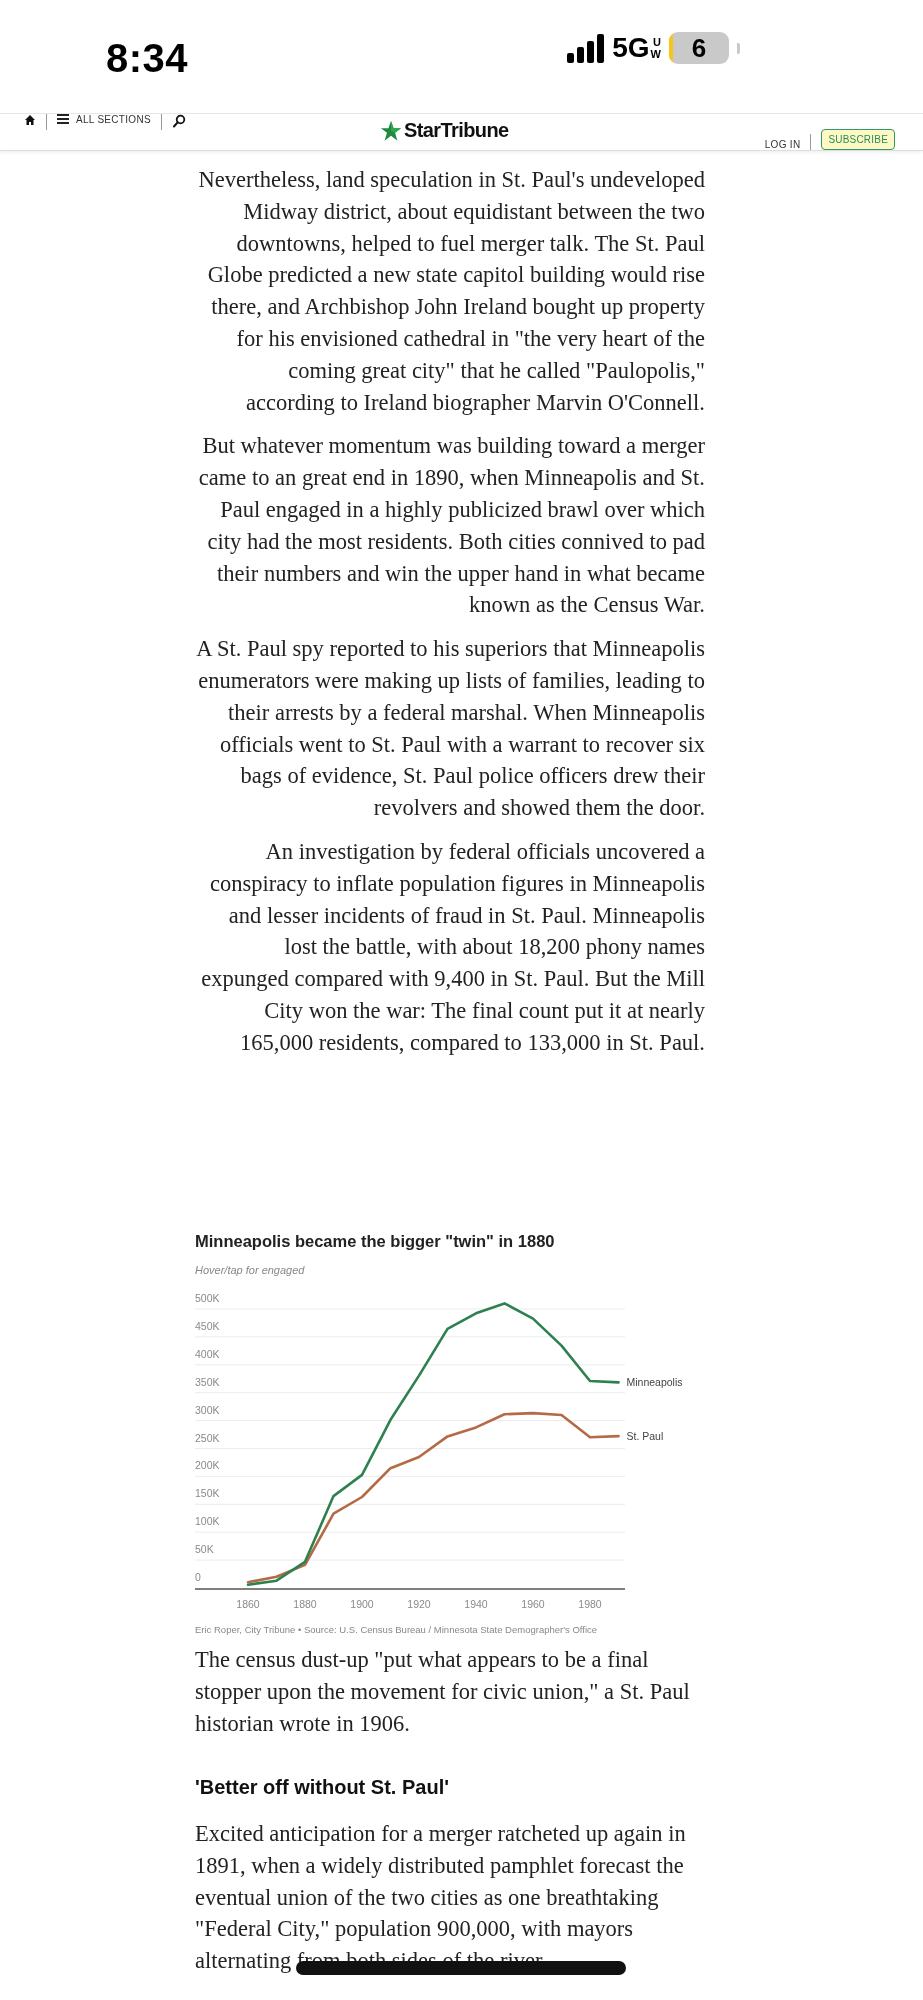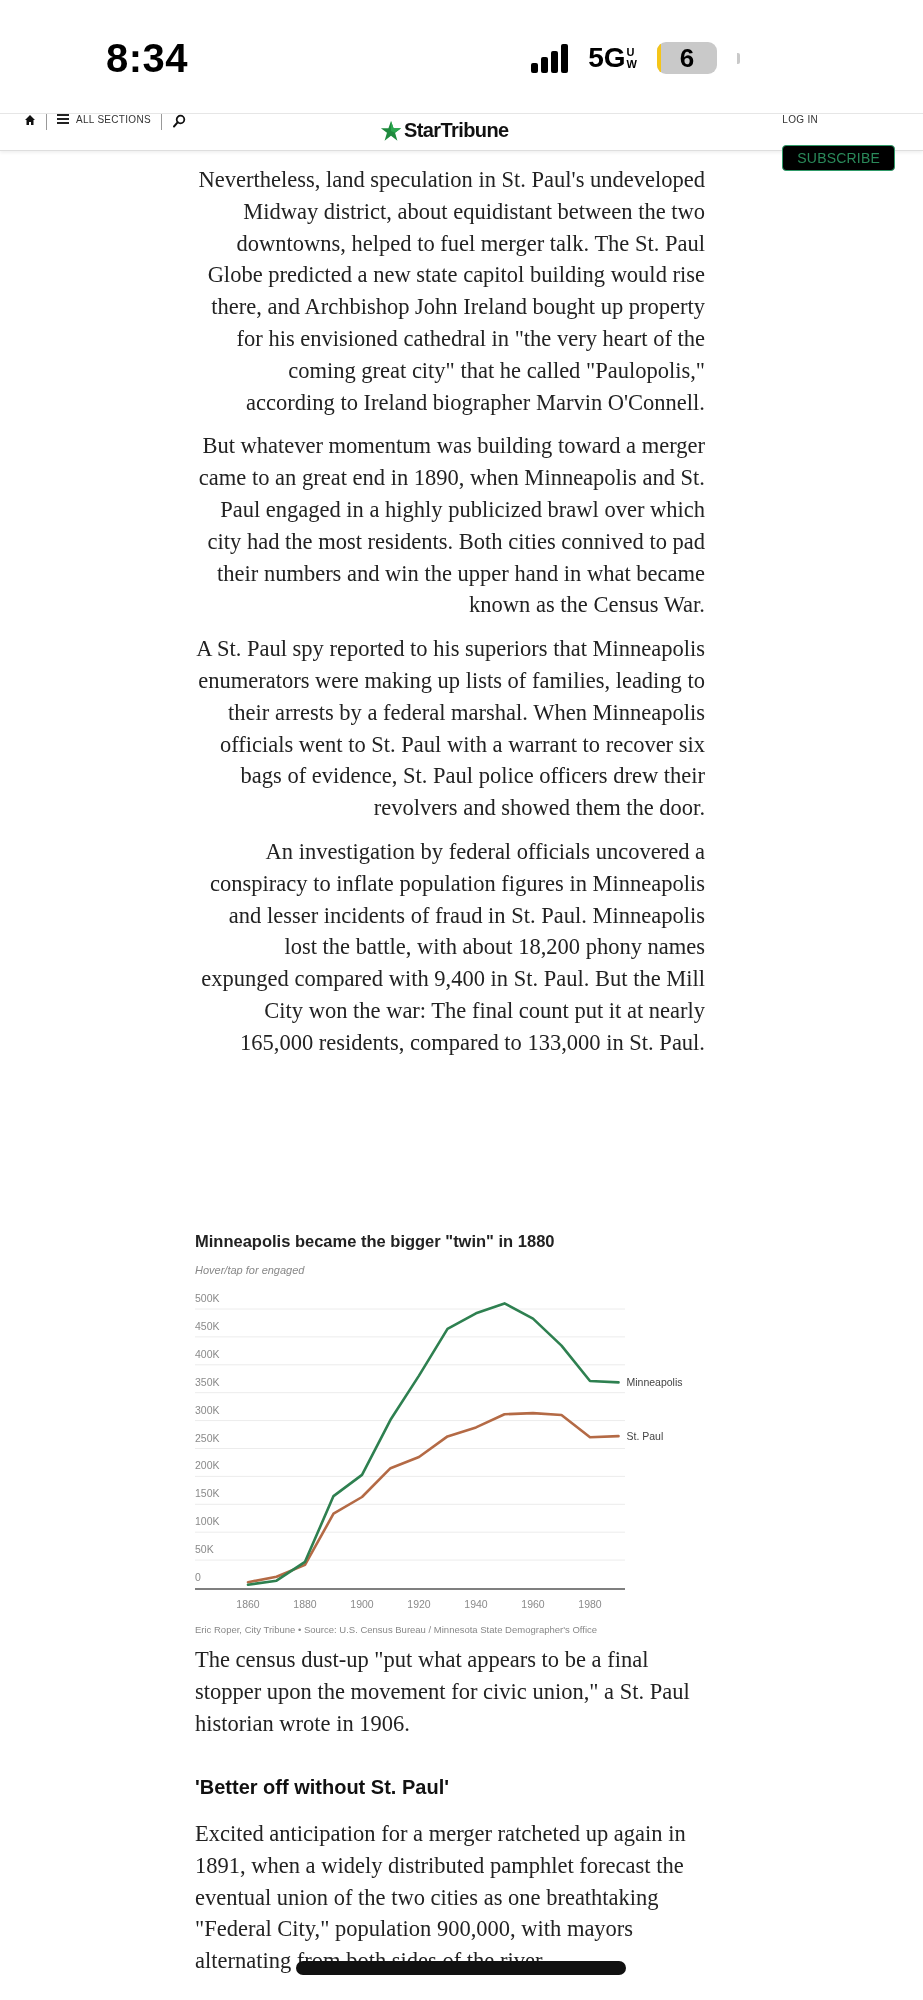--- a/index.html
+++ b/index.html
@@ -1,44 +1,44 @@
 <!DOCTYPE html>
 <html><head>
 <meta charset="utf-8">
 <style>
   * { box-sizing: border-box; margin: 0; padding: 0; }
   html, body { width: 923px; height: 2000px; overflow: hidden; background: #ffffff; }
   body { position: relative; font-family: "Liberation Serif", "DejaVu Serif", serif; color: #222; }
 
-  .status-bar { position: absolute; left: 0; top: 0; width: 800px; height: 112px; background: #fff; }
+  .status-bar { position: absolute; left: 0; top: 0; width: 800px; height: 112px; background: #fff; text-align: right; }
   .status-time { position: absolute; left: 106px; top: 36px; font-family: "Liberation Sans", sans-serif; font-size: 40px; font-weight: 600; color: #000; letter-spacing: 0.5px; }
-  .status-right { position: absolute; right: 60px; top: 42px; display: flex; align-items: center; gap: 20px; }
+  .status-right { position: absolute; right: 60px; top: 32px; display: flex; align-items: center; gap: 8px; }
   .signal { display: flex; align-items: flex-end; gap: 3px; height: 30px; }
   .signal span { width: 7px; background: #000; border-radius: 2px; display: block; }
   .net-label { font-family: "Liberation Sans", sans-serif; font-size: 28px; font-weight: 600; color: #000; display: flex; align-items: center; }
   .net-sub { display: flex; flex-direction: column; font-size: 11px; line-height: 12px; margin-left: 1px; font-weight: 700; }
   .battery { position: relative; width: 60px; height: 32px; border-radius: 9px; background: #c9c9c9; overflow: hidden; display: flex; align-items: center; justify-content: center; }
   .battery-fill { position: absolute; left: 0; top: 0; bottom: 0; background: #f5c518; }
   .battery-text { position: relative; font-family: "Liberation Sans", sans-serif; font-size: 26px; font-weight: 700; color: #000; }
   .battery-tip { width: 3px; height: 11px; background: #c9c9c9; border-radius: 0 2px 2px 0; }
 
   .navbar { position: absolute; left: 0; top: 113px; width: 923px; height: 38px; background: #fff; border-top: 1px solid #e6e6e6; border-bottom: 1px solid #dedede; box-shadow: 0 2px 3px rgba(0,0,0,0.06); font-family: "Liberation Sans", sans-serif; }
   .nav-left { position: absolute; left: 24px; top: 0; height: 36px; display: flex; gap: 10px; }
   .home-icon { width: 12px; height: 12px; display: block; }
   .nav-sep { width: 1px; height: 16px; background: #999; }
   .menu-icon { width: 12px; height: 10px; display: flex; flex-direction: column; justify-content: space-between; }
   .menu-icon span { height: 2px; background: #222; display: block; }
   .all-sections { font-size: 10px; color: #333; letter-spacing: 0.3px; margin-left: -3px; }
   .search-icon { width: 14px; height: 14px; display: block; }
   .logo { position: absolute; left: 380px; top: 5px; display: flex; align-items: center; gap: 2px; }
   .logo-star { width: 22px; height: 22px; display: block; }
   .logo-text { font-size: 20px; font-weight: 700; color: #111; letter-spacing: -0.6px; }
-  .nav-right { position: absolute; right: 28px; top: 0; height: 36px; display: flex; align-items: flex-start; gap: 10px; flex-direction: column; }
+  .nav-right { position: absolute; right: 28px; top: 0; height: 36px; display: flex; align-items: flex-end; gap: 10px; }
   .login { font-size: 10px; color: #333; letter-spacing: 0.3px; }
-  .subscribe { font-size: 14px; color: #2a8a5a; border: 1.5px solid #2f9a68; border-radius: 4px; padding: 4px 14px; letter-spacing: 0.2px; background: #000000; }
+  .subscribe { font-size: 10px; color: #2a8a5a; border: 1.5px solid #2f9a68; border-radius: 4px; padding: 4px 6px; letter-spacing: 0.2px; background: #fef9c3; }
 
   .article { position: absolute; left: 195px; top: 164px; width: 510px; }
   .para { font-size: 22.5px; line-height: 31.8px; color: #222; margin-bottom: 12px; text-align: right; }
 
   .chart-block { position: absolute; left: 195px; top: 1228px; width: 510px; height: 420px; font-family: "Liberation Sans", sans-serif; }
   .chart-title { position: absolute; left: 0; top: 4px; font-size: 16.5px; font-weight: 700; color: #222; }
   .chart-hint { position: absolute; left: 0; top: 36px; font-size: 11px; font-style: italic; color: #888; }
   .chart-svg { position: absolute; left: 0; top: 0; }
   .chart-credit { position: absolute; left: 0; top: 396px; font-size: 9.5px; color: #888; white-space: nowrap; }
 

